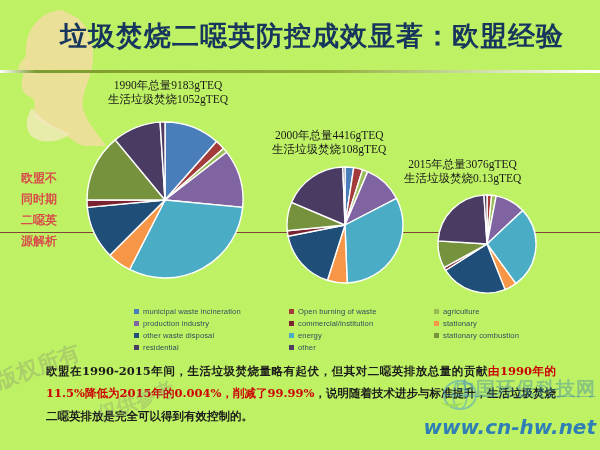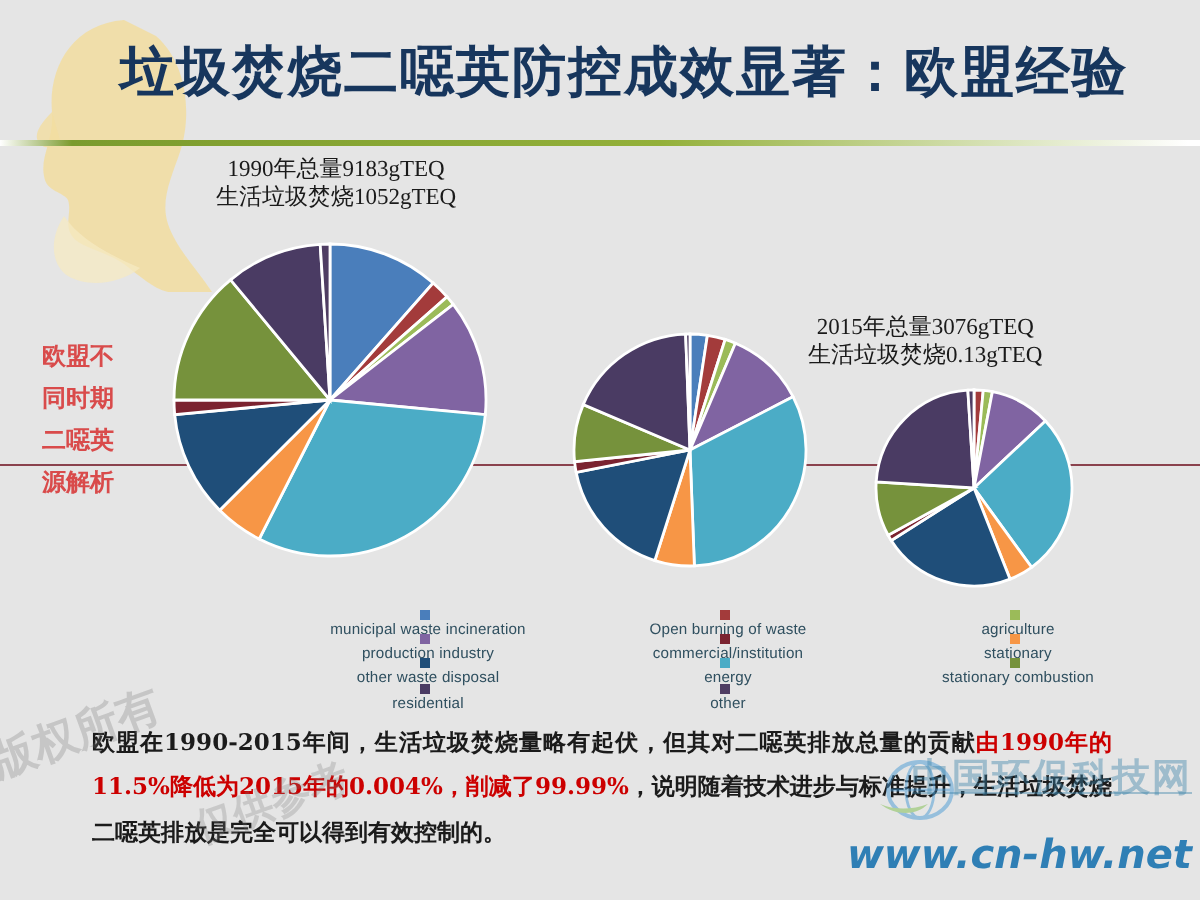--- a/index.html
+++ b/index.html
@@ -3,21 +3,21 @@
 <meta charset="utf-8">
 <style>
   html,body{margin:0;padding:0;}
   body{
     width:600px;height:450px;
     background:#ffffff;
     font-family:"Liberation Sans","DejaVu Sans",sans-serif;
     overflow:hidden;
     position:relative;
   }
-  #slide{position:relative;width:600px;height:450px;overflow:hidden;background:#e5e5e5;}
+  #slide{position:relative;width:600px;height:450px;overflow:hidden;background:#bef264;}
 
   
   .head-silhouette{
     position:absolute;left:10px;top:8px;width:120px;height:140px;
     pointer-events:none;
   }
 
   
   .title-wrap{
     position:absolute;left:0;top:8px;width:600px;height:55px;
@@ -69,21 +69,21 @@
   
   .legend{
     position:absolute;left:134px;top:305px;width:450px;height:52px;
     font-family:"Liberation Sans","DejaVu Sans",sans-serif;
     font-size:7.6px;color:#2f4f5f;
   }
   .legend-col{position:absolute;top:0;}
   #legcol1{left:0px;width:160px;}
   #legcol2{left:155px;width:150px;}
   #legcol3{left:300px;width:150px;}
-  .leg-item{display:flex;align-items:center;height:12.2px;flex-direction:column;}
+  .leg-item{display:flex;align-items:center;height:12.2px;}
   .leg-sw{width:5px;height:5px;display:inline-block;margin-right:4px;flex:none;}
   .leg-tx{white-space:nowrap;font-size:7.6px;letter-spacing:.1px;}
 
   
   .bottom-text{
     position:absolute;left:46px;top:360px;width:510px;
     font-family:"DejaVu Serif","Liberation Serif",serif;
     font-size:11.5px;font-weight:bold;color:#1b1b1b;
     line-height:1.95;text-align:justify;
   }
@@ -130,20 +130,24 @@
   </svg>
 
   <div class="title-wrap">
     <div class="slide-title">垃圾焚烧二噁英防控成效显著：欧盟经验</div>
   </div>
   <div class="title-rule"></div>
 
   <div class="cap" id="cap1">
     <div>1990年总量9183gTEQ</div>
     <div>生活垃圾焚烧1052gTEQ</div>
+  </div>
+  <div class="cap" id="cap2">
+    <div>2000年总量4416gTEQ</div>
+    <div>生活垃圾焚烧108gTEQ</div>
   </div>
   <div class="cap" id="cap3">
     <div>2015年总量3076gTEQ</div>
     <div>生活垃圾焚烧0.13gTEQ</div>
   </div>
 
   <div class="left-label">
     <div>欧盟不</div>
     <div>同时期</div>
     <div>二噁英</div>

